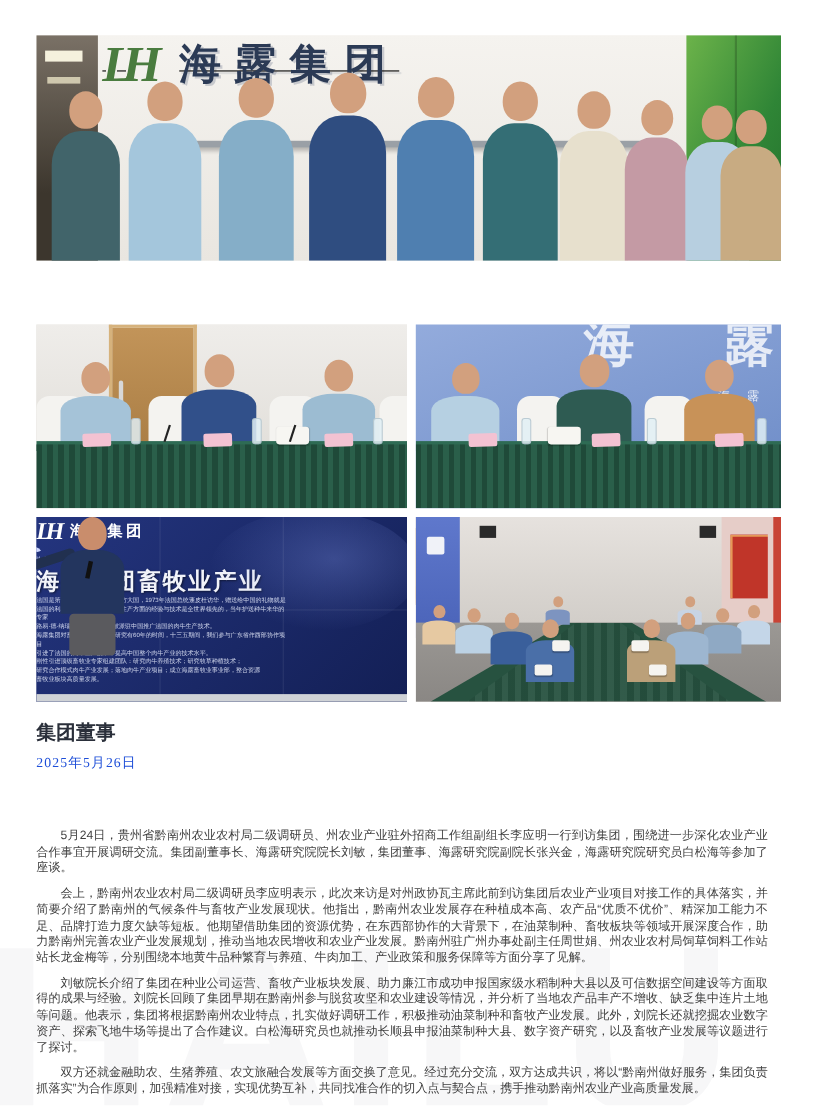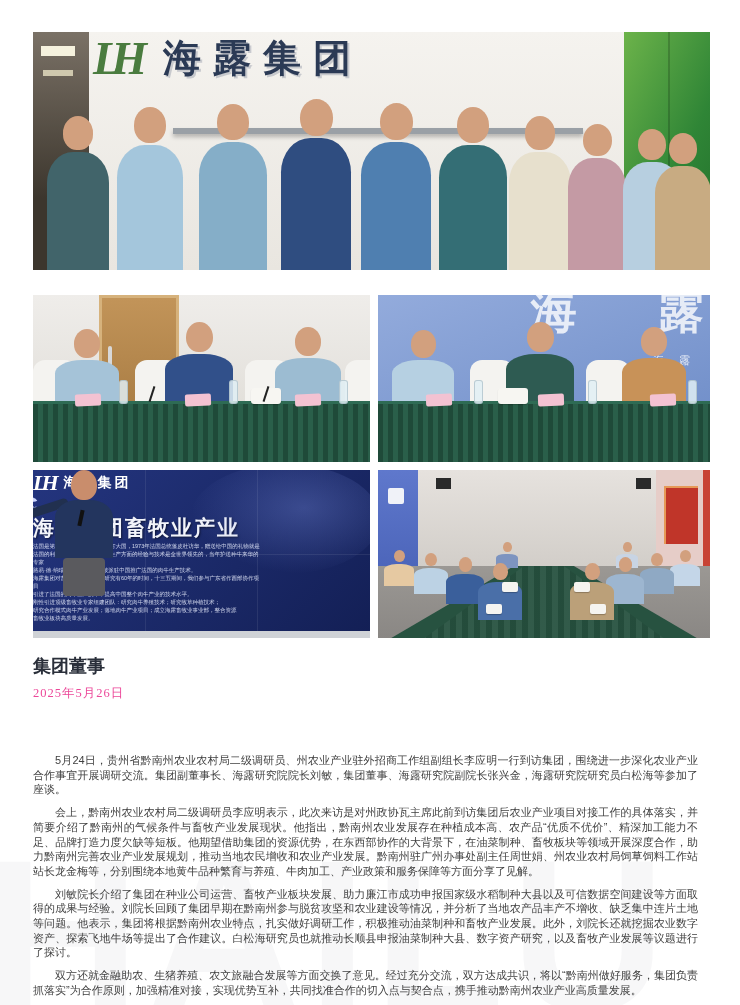--- a/index.html
+++ b/index.html
@@ -4,21 +4,21 @@
 <style>
   html,body{margin:0;padding:0;background:#ffffff;}
   .page{position:relative;width:740px;height:1005px;background:#fff;overflow:hidden;
         font-family:"Liberation Sans","DejaVu Sans",sans-serif;}
   
   .watermark{position:absolute;left:-15px;bottom:-55px;font-size:215px;font-weight:bold;
              letter-spacing:6px;color:rgba(40,60,80,0.04);z-index:0;white-space:nowrap;
              font-family:"Liberation Sans",sans-serif;}
   
   .photo{position:absolute;margin:0;padding:0;overflow:hidden;background:#ddd;z-index:1;}
-  .photo-a{left:33px;top:32px;width:677px;height:238px;background:linear-gradient(#f5f3ef,#e9e6e0);}
+  .photo-a{left:33px;top:32px;width:677px;height:205px;background:linear-gradient(#f5f3ef,#e9e6e0);text-decoration:underline;}
   .photo-b1{left:33px;top:295px;width:337px;height:167px;background:#e9e7e3;}
   .photo-b2{left:378px;top:295px;width:332px;height:167px;background:linear-gradient(160deg,#93abdc,#6b8ac6);}
   .photo-c1{left:33px;top:470px;width:337px;height:168px;background:linear-gradient(135deg,#24357f,#131f55);}
   .photo-c2{left:378px;top:470px;width:332px;height:168px;background:#d9d5d1;}
   .photo i,.photo b,.photo s{display:block;position:absolute;}
   
   .fig{position:absolute;bottom:0;width:var(--w);}
   .fig::before{content:"";display:block;margin:0 auto 2px auto;width:var(--hw);height:calc(var(--hw)*1.12);
                border-radius:50% 50% 46% 46%;background:var(--sk,#d2a07e);}
   .fig::after{content:"";display:block;width:var(--w);height:var(--bh);background:var(--c);
@@ -94,21 +94,21 @@
   .c2-s4{font-size:7px;font-weight:bold;letter-spacing:1px;margin-top:3px;background:#f08a3e;line-height:11px;}
   .c2-floor{left:0;top:96px;width:100%;height:72px;background:linear-gradient(#9b9894,#8a8784);}
   .c2-table{left:0;top:96px;width:100%;height:72px;background:#275240;
             clip-path:polygon(41% 0,59% 0,96% 100%,4% 100%);}
   .c2-carpet{left:0;top:96px;width:100%;height:72px;background:repeating-linear-gradient(90deg,rgba(0,0,0,0.07) 0 6px,rgba(255,255,255,0.05) 6px 12px);
              clip-path:polygon(44% 0,56% 0,86% 100%,14% 100%);}
   .c2-tissuebox{width:16px;height:10px;background:#f5f4f0;border-radius:2px;box-shadow:0 1px 1px rgba(0,0,0,0.25);}
   
   .meta{position:absolute;left:33px;top:654px;width:677px;z-index:1;}
   .dept{font-family:"Liberation Serif","DejaVu Serif",serif;font-weight:bold;font-size:18px;color:#2a2f3a;}
-  .date{font-family:"Liberation Serif","DejaVu Serif",serif;font-size:12.5px;color:#ec4899;margin-top:7px;letter-spacing:1px;}
+  .date{font-family:"Liberation Serif","DejaVu Serif",serif;font-size:12.5px;color:#1d4ed8;margin-top:7px;letter-spacing:1px;}
   .badge{position:absolute;right:0;top:2px;background:#1e2a47;color:#fff;border-radius:9px;
          font-family:"Liberation Serif","DejaVu Serif",serif;font-weight:bold;font-size:19px;
          padding:3px 13px 4px 13px;letter-spacing:1px;}
   .headline{position:absolute;left:33px;top:714px;width:677px;margin:0;font-size:18px;font-weight:bold;
             color:#121212;letter-spacing:0.5px;z-index:1;}
   .bullet{display:inline-block;width:8px;height:8px;background:#121212;margin-right:10px;vertical-align:2px;}
   .bodytext{position:absolute;left:33px;top:753px;width:677px;font-size:11px;line-height:14.7px;
             color:#3f3f3f;text-align:justify;z-index:1;}
   .bodytext p{margin:0 12px 8px 0;text-indent:2em;}
 </style>

